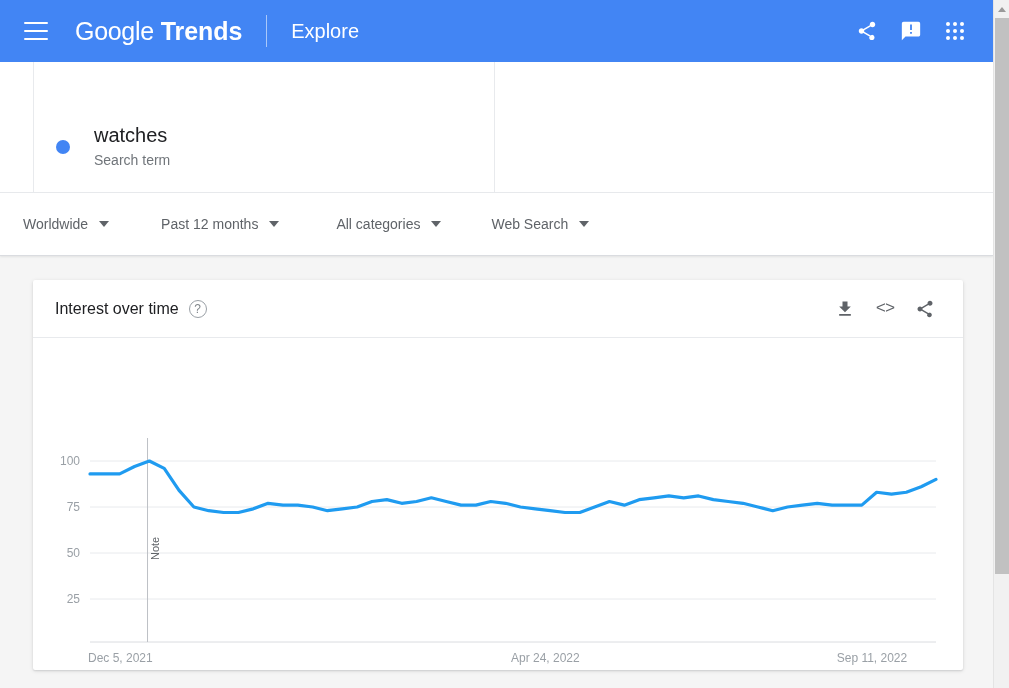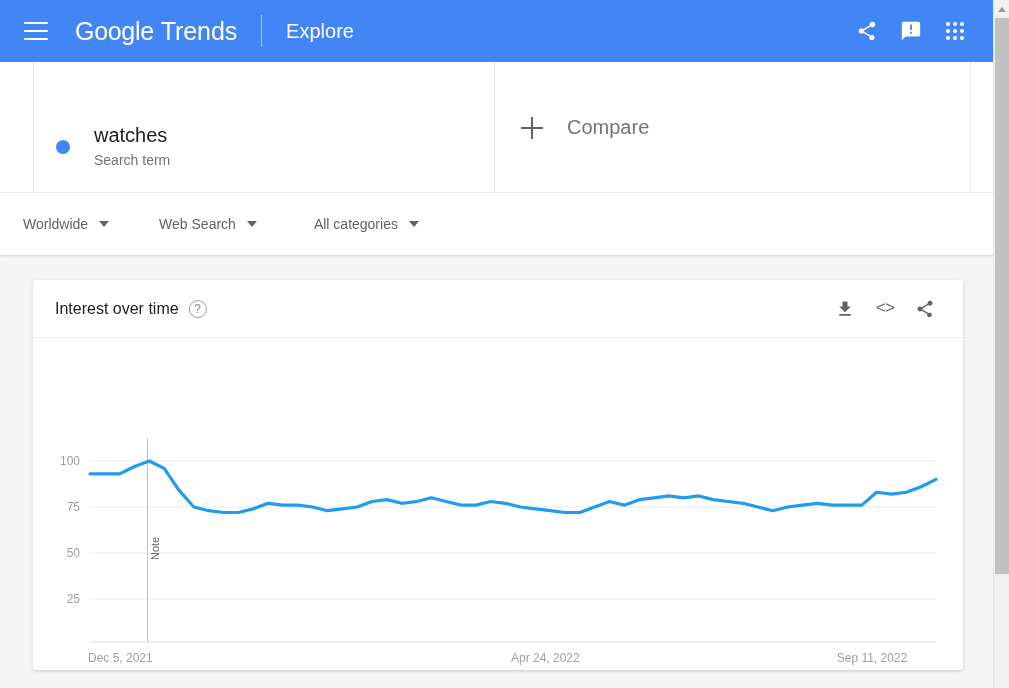--- a/index.html
+++ b/index.html
@@ -22,21 +22,21 @@
 
   
   .topbar {
     position: absolute; top: 0; left: 0; width: 993px; height: 62px;
     background: #4285f4; display: flex; align-items: center; z-index: 40;
   }
   .hamburger { width: 24px; height: 18px; margin-left: 24px; display: flex; flex-direction: column; justify-content: space-between; cursor: pointer; }
   .hamburger span { display: block; height: 2px; background: #fff; border-radius: 1px; }
   .brand { margin-left: 27px; display: flex; align-items: baseline; color: #fff; white-space: nowrap; }
   .brand .g { font-size: 25px; font-weight: 500; letter-spacing: -0.3px; }
-  .brand .t { font-size: 25px; font-weight: 400; margin-left: 7px; letter-spacing: -0.1px; }
+  .brand .t { font-size: 25px; font-weight: 700; margin-left: 7px; letter-spacing: -0.1px; }
   .vdiv { width: 1px; height: 32px; background: rgba(255,255,255,.55); margin-left: 24px; }
   .explore { margin-left: 24px; color: #fff; font-size: 20px; font-weight: 400; cursor: pointer; }
   .topright { margin-left: auto; display: flex; align-items: center; padding-right: 16px; }
   .ticon { width: 44px; height: 44px; display: flex; align-items: center; justify-content: center; cursor: pointer; }
   .signin {
     margin-left: 14px; background: #fff; color: #1a73e8; border: none;
     font-family: "Liberation Sans", sans-serif; font-size: 14px; font-weight: 700;
     padding: 0 18px; height: 36px; border-radius: 3px; cursor: pointer; letter-spacing: .15px;
   }
   .grid-dots { display: grid; grid-template-columns: repeat(3, 4px); grid-template-rows: repeat(3, 4px); gap: 3px; }
@@ -144,38 +144,38 @@
 
   <div class="band">
     <div class="band-inner">
       <div class="term-cell">
         <div class="dot"></div>
         <div class="term-text">
           <div class="term-title">watches</div>
           <div class="term-sub">Search term</div>
         </div>
       </div>
-      <div class="cmp-cell">
-        <div class="plus"></div>
-        <div class="cmp-label">Compare</div>
-      </div>
     </div>
   </div>
 
   <div class="filters">
     <div class="filter" style="margin-left:23px">
       <span class="filter-label">Worldwide</span>
       <span class="caret"></span>
     </div>
+    <div class="filter" style="margin-left:52px">
+      <span class="filter-label">Past 12 months</span>
+      <span class="caret"></span>
+    </div>
+    <div class="filter" style="margin-left:57px">
+      <span class="filter-label">All categories</span>
+      <span class="caret"></span>
+    </div>
     <div class="filter" style="margin-left:50px">
       <span class="filter-label">Web Search</span>
-      <span class="caret"></span>
-    </div>
-    <div class="filter" style="margin-left:57px">
-      <span class="filter-label">All categories</span>
       <span class="caret"></span>
     </div>
   </div>
 
   <div class="card">
     <div class="card-head">
       <div class="card-title">Interest over time</div>
       <div class="help">?</div>
       <div class="card-actions">
         <div class="act">

